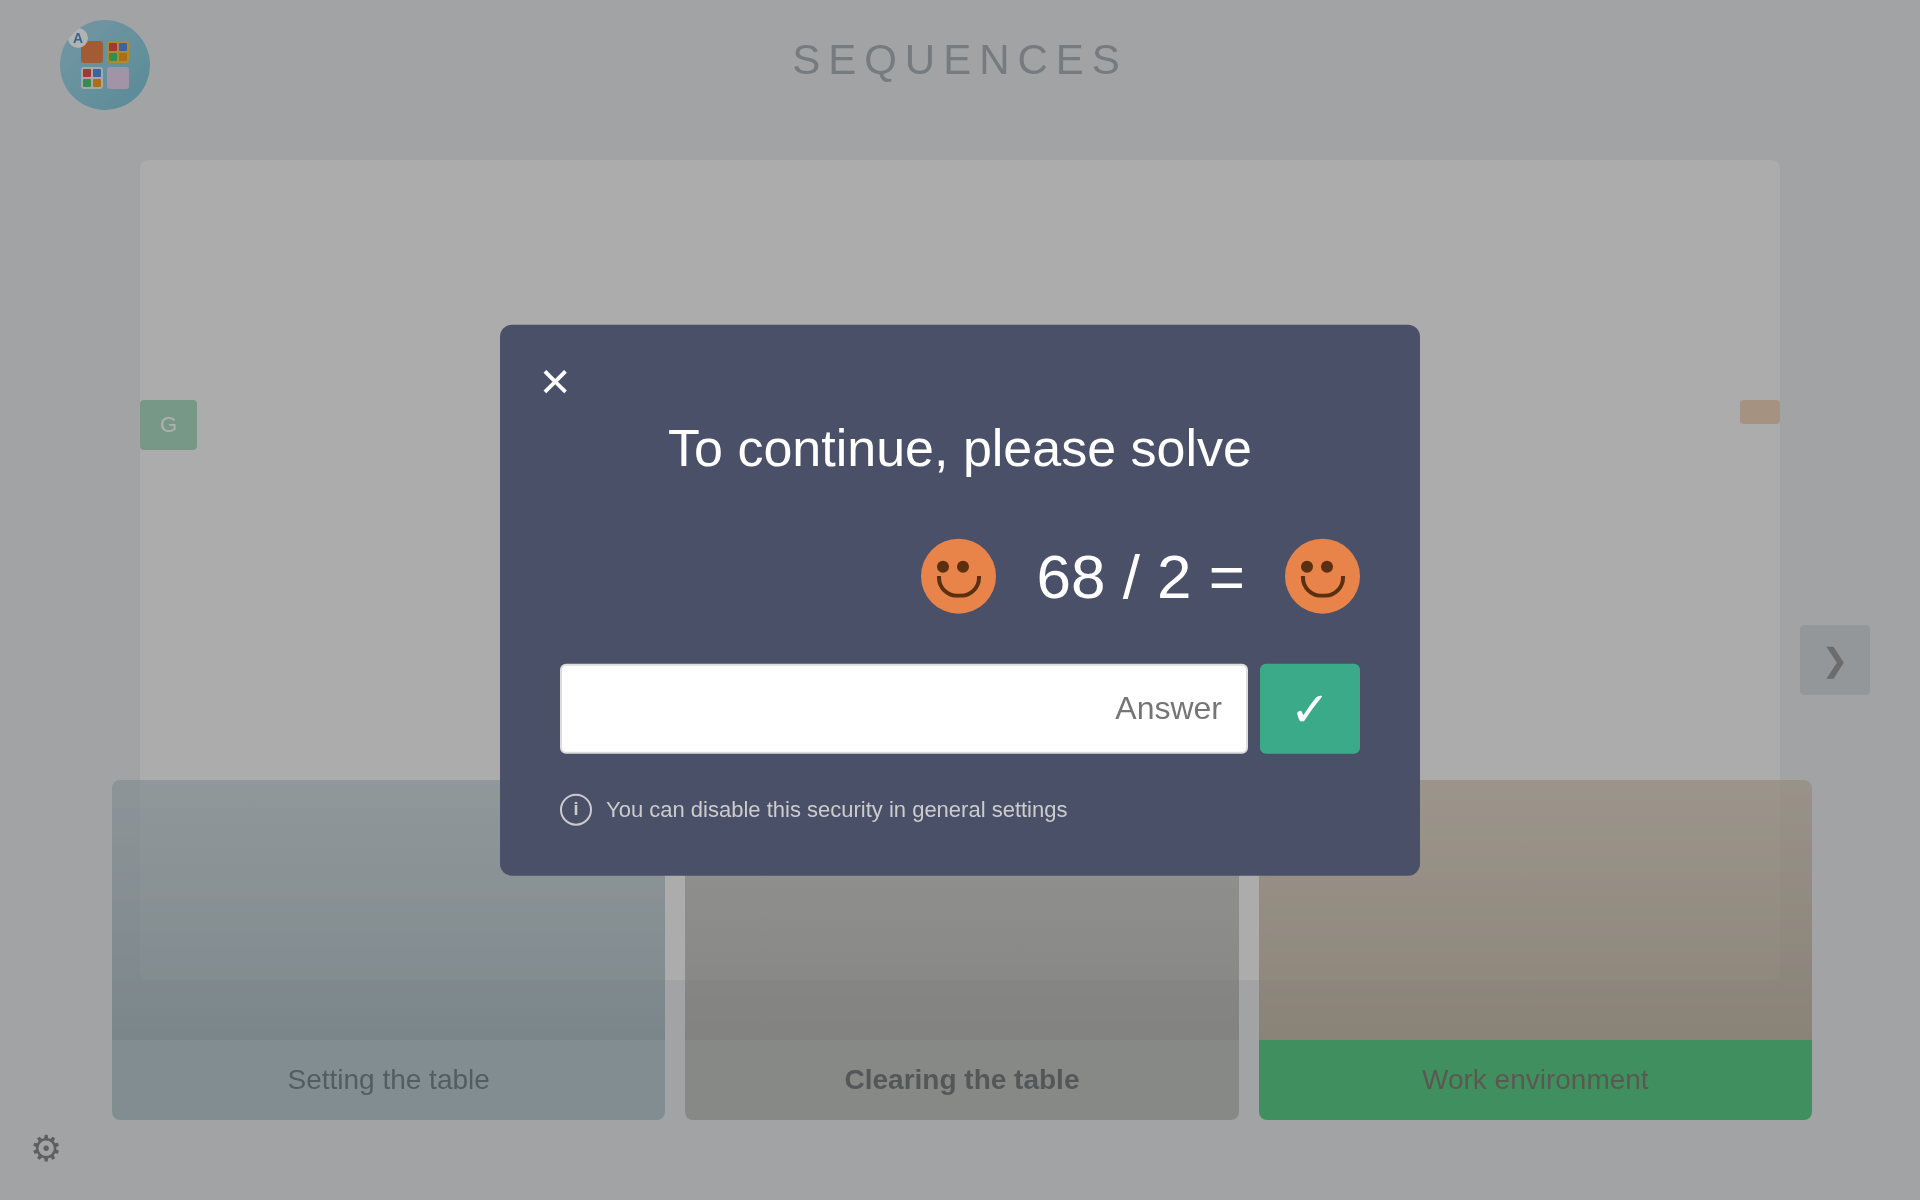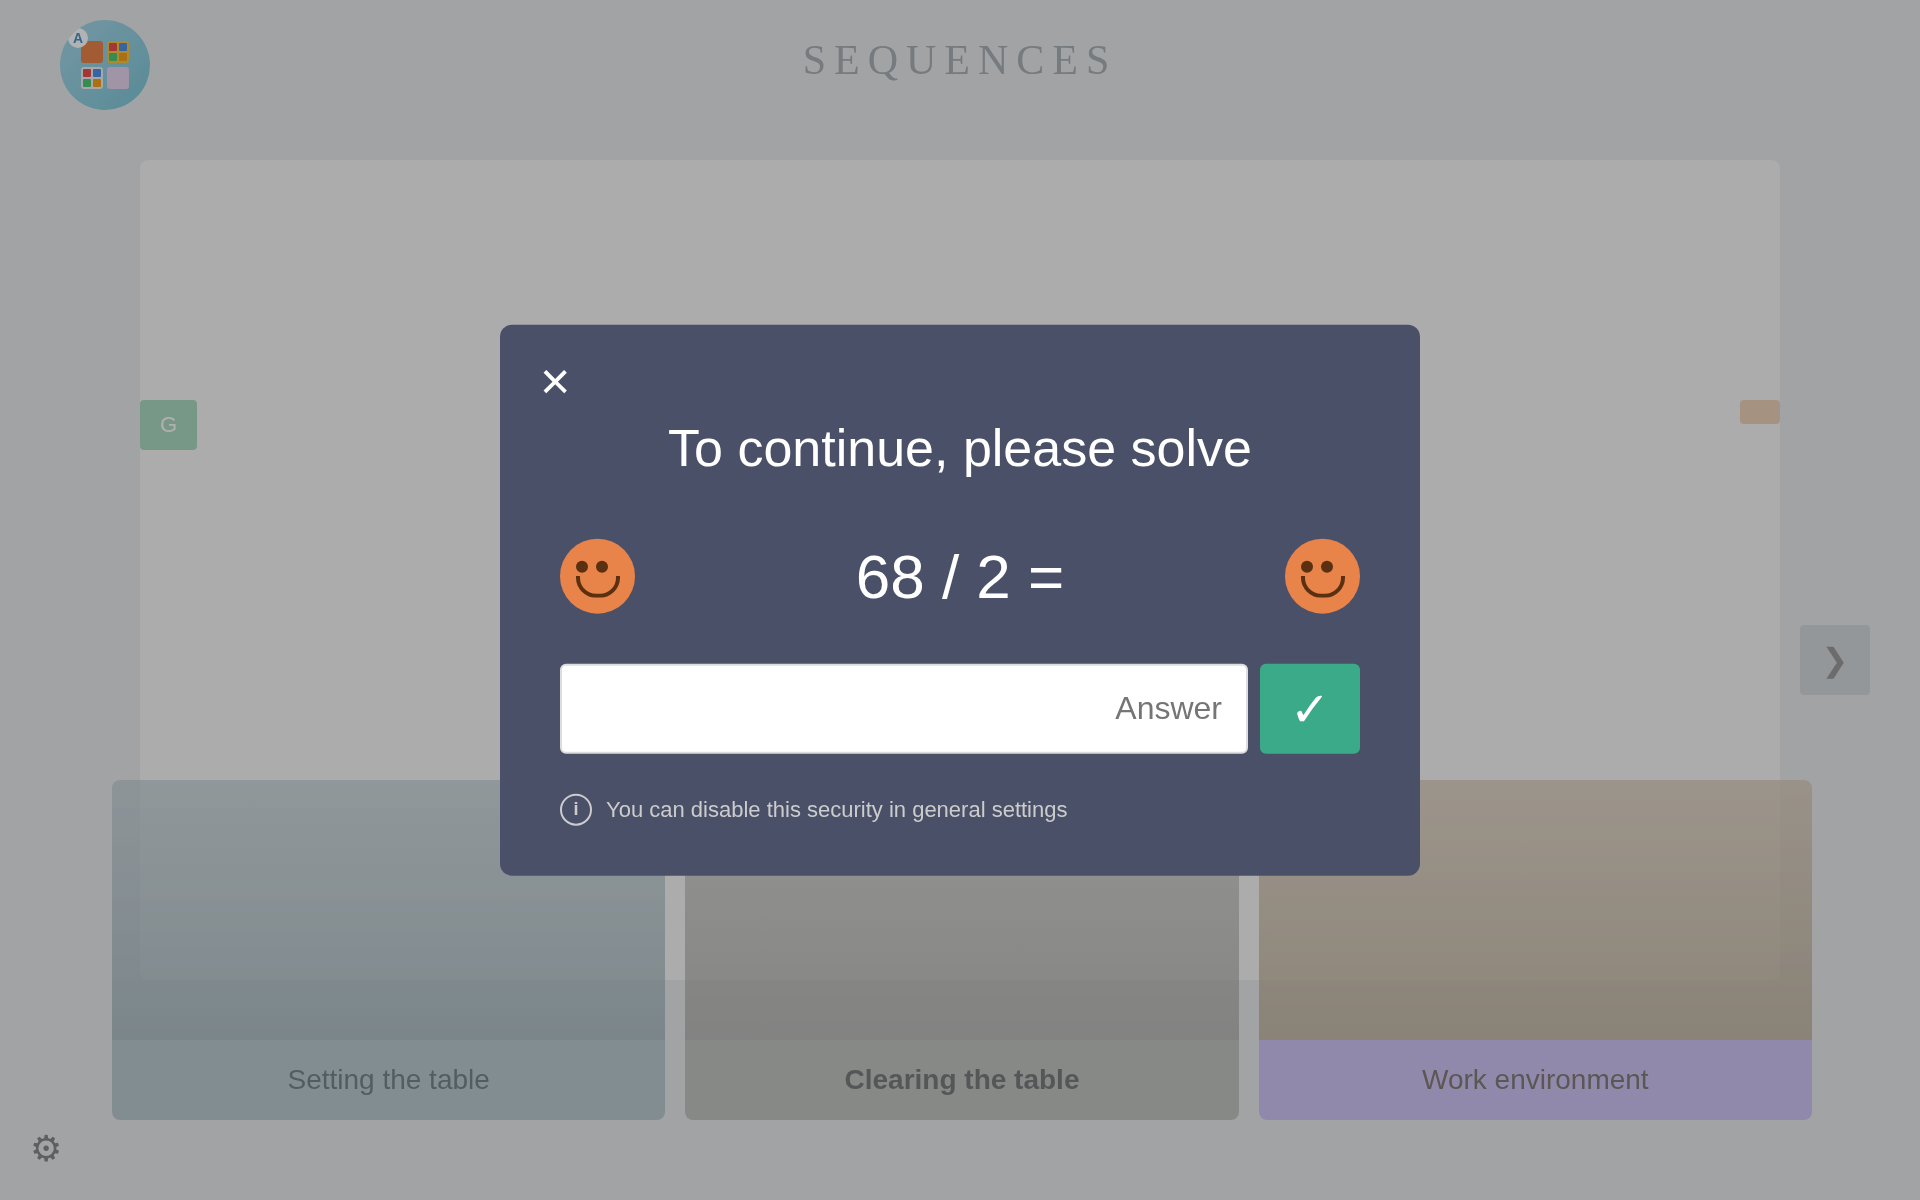--- a/index.html
+++ b/index.html
@@ -50,21 +50,20 @@
       height: 22px;
       border-radius: 3px;
     }
 
     .header-title {
       font-size: 42px;
       font-weight: 300;
       color: #aab0b8;
       letter-spacing: 8px;
       text-transform: uppercase;
-      font-family: Liberation Serif, serif;
     }
 
     
     .bg-content {
       position: absolute;
       top: 120px;
       left: 0;
       width: 100%;
       height: 1080px;
       background-color: #e8eaec;
@@ -227,21 +226,21 @@
       color: white;
       font-weight: 300;
       line-height: 1.3;
       margin-top: 40px;
       margin-bottom: 56px;
     }
 
     .modal-calculation-area {
       display: flex;
       align-items: center;
-      justify-content: space-between;
+      justify-content: flex-end;
       gap: 40px;
       margin-bottom: 50px;
     }
 
     .calculation-text {
       font-size: 62px;
       color: white;
       font-weight: 300;
     }
 
@@ -379,21 +378,21 @@
     <div class="card-item card-setting">
       <div class="card-image" style="background: linear-gradient(180deg, #c0cdd4 0%, #9ab0b8 100%);"></div>
       <div class="card-label" style="background: #a8bfc8; color: #4a5a60;">Setting the table</div>
     </div>
     <div class="card-item card-clearing">
       <div class="card-image" style="background: linear-gradient(180deg, #c8c8c4 0%, #a8a8a4 100%);"></div>
       <div class="card-label" style="background: #b0b4b0; color: #4a5050;">Clearing the table</div>
     </div>
     <div class="card-item card-work">
       <div class="card-image" style="background: linear-gradient(180deg, #d8c8b4 0%, #b8a890 100%);"></div>
-      <div class="card-label" style="background: #c4b5fd; color: #5a5048;">Work environment</div>
+      <div class="card-label" style="background: #22c55e; color: #5a5048;">Work environment</div>
     </div>
   </div>
 
   <div class="next-arrow">❯</div>
 
   <div class="gear-icon">⚙</div>
 </div>
 
 <div class="overlay"></div>
 

